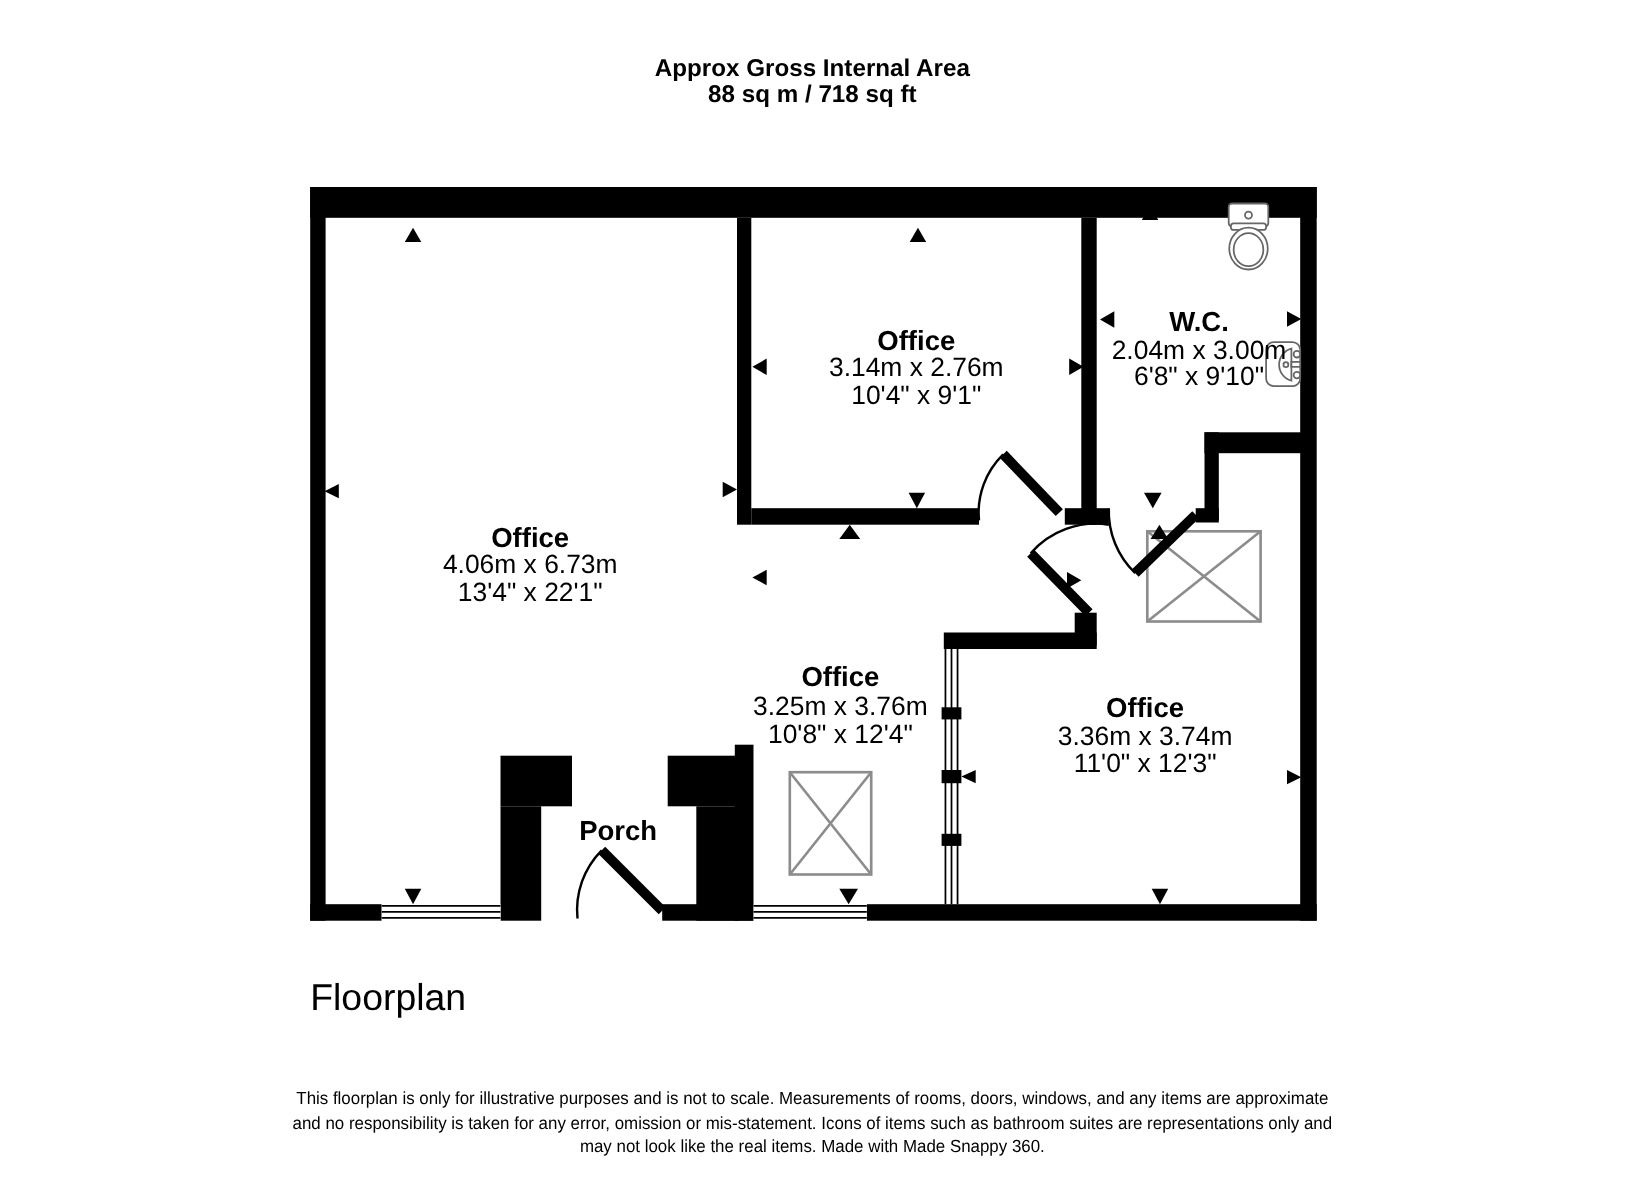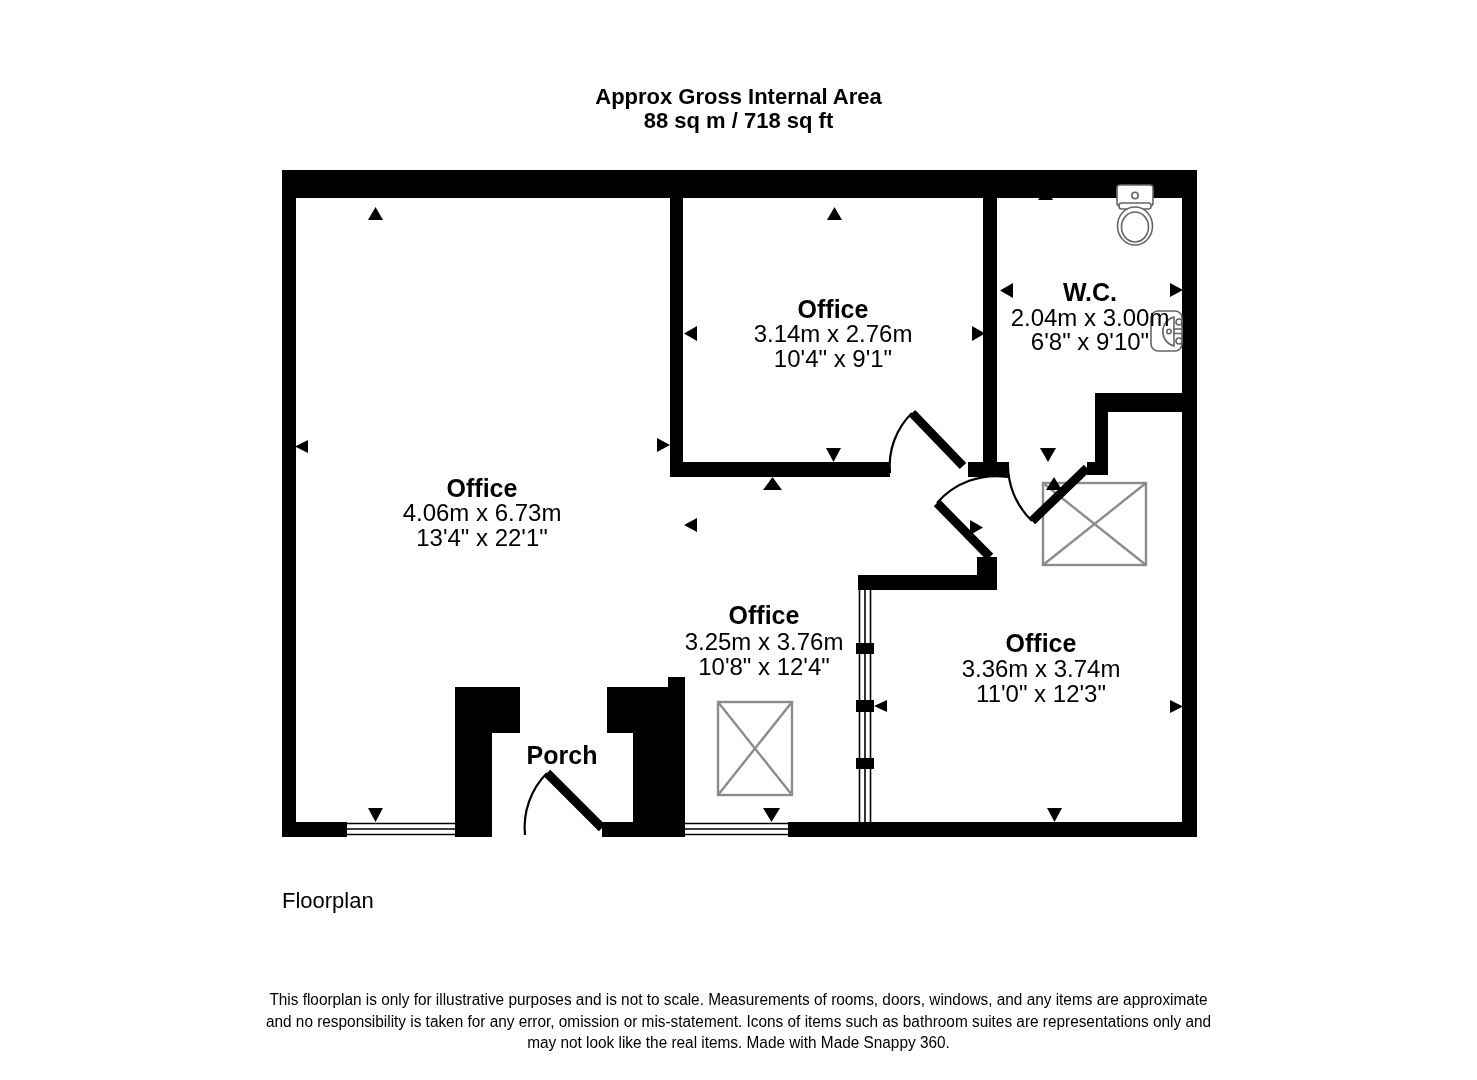--- a/index.html
+++ b/index.html
@@ -2,22 +2,22 @@
 <html><head>
 <meta charset="utf-8">
 <style>
   html,body{margin:0;padding:0;}
   body{
     width:1477px;height:1080px;position:relative;overflow:hidden;
     background:#ffffff;color:#000000;
     font-family:"Liberation Sans","DejaVu Sans",sans-serif;
   }
   .hdr{position:absolute;left:0;top:50px;width:100%;text-align:center;
-       font-weight:bold;font-size:22px;line-height:24px;margin-top:35px;}
-  .caption{position:absolute;left:282px;top:888px;font-size:22px;font-weight:400;}
+       font-weight:bold;font-size:22px;line-height:24px;}
+  .caption{position:absolute;left:282px;top:888px;font-size:34px;font-weight:400;}
   .disclaimer{position:absolute;left:0;top:989px;width:100%;text-align:center;
        font-size:16px;line-height:21.5px;transform:scaleX(0.96);transform-origin:50% 0;}
   svg{position:absolute;left:0;top:0;}
   svg text{font-family:"Liberation Sans","DejaVu Sans",sans-serif;fill:#000;}
   .room-name{font-weight:bold;font-size:25px;text-anchor:middle;}
   .room-dim{font-size:24px;text-anchor:middle;}
   .wall{fill:#000000;stroke:none;}
   .winline{stroke:#000000;stroke-width:1.6;}
   .doorleaf{stroke:#000000;stroke-width:9;}
   .doorarc{stroke:#000000;stroke-width:2.2;fill:none;}

